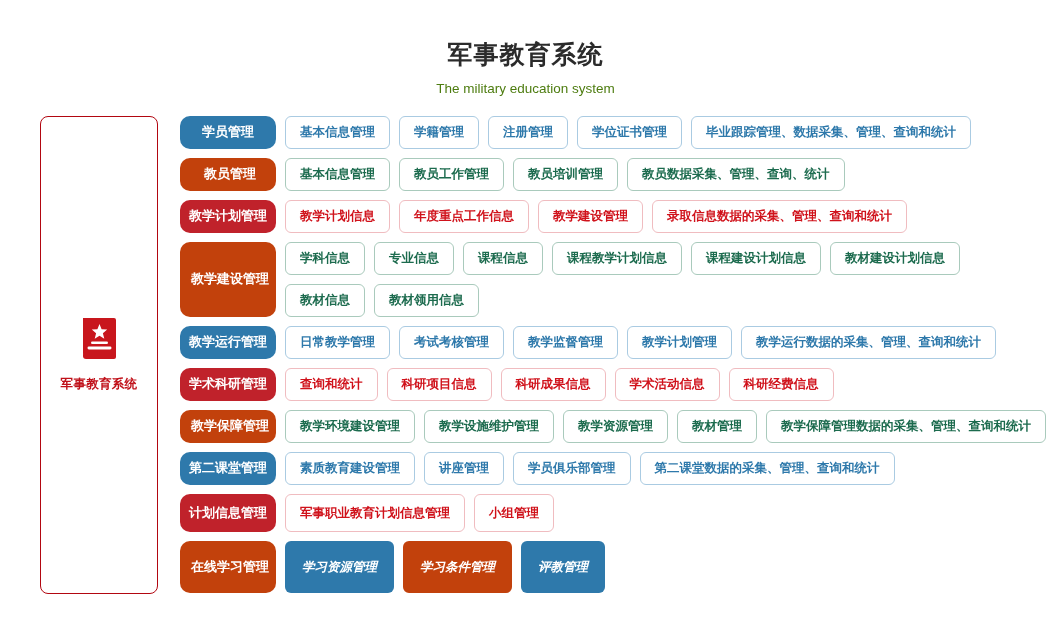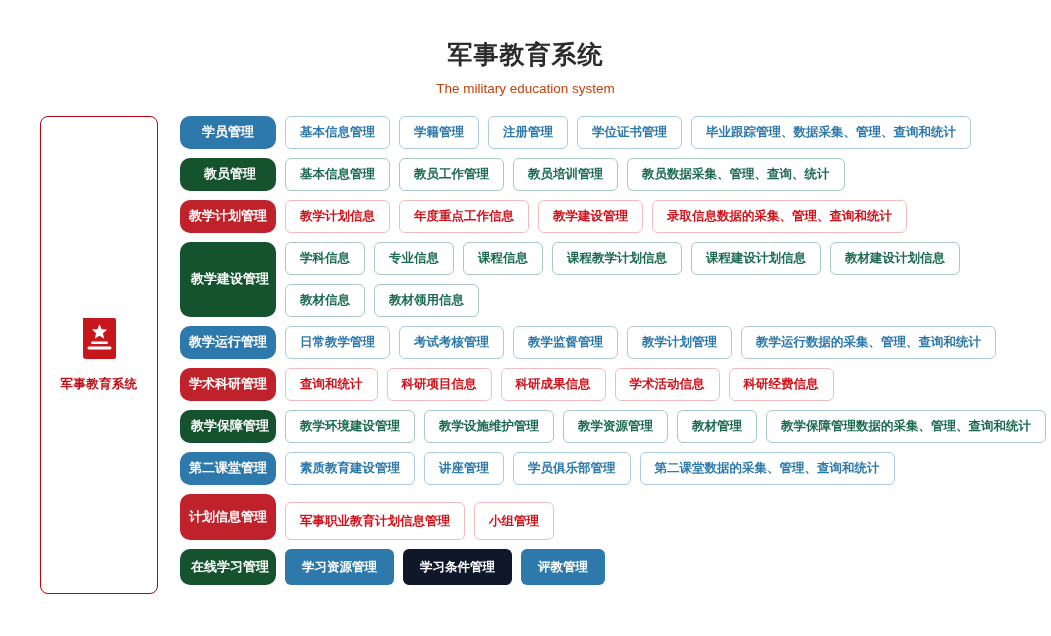--- a/index.html
+++ b/index.html
@@ -19,21 +19,21 @@
   .header h1 {
     margin: 0;
     font-size: 25px;
     font-weight: bold;
     color: #2b2b2b;
     letter-spacing: 1px;
   }
   .header .subtitle {
     margin-top: 10px;
     font-size: 13.5px;
-    color: #c2410c;
+    color: #4d7c0f;
     font-weight: normal;
   }
 
   
   .body-wrap {
     display: flex;
     align-items: flex-start;
     padding-left: 40px;
     padding-top: 20px;
   }
@@ -81,21 +81,21 @@
     display: flex;
     align-items: center;
     justify-content: center;
     text-align: center;
     line-height: 1.25;
     padding: 0 4px;
     box-sizing: border-box;
     min-height: 33px;
   }
   .cat.blue  { background: #2e79ab; }
-  .cat.green { background: #14532d; padding-left: 8px; }
+  .cat.green { background: #c2410c; padding-left: 8px; }
   .cat.red   { background: #c0222b; }
 
   .items-wrap {
     display: flex;
     flex-direction: column;
     margin-left: 9px;
     justify-content: center;
   }
   .items-line {
     display: flex;
@@ -119,27 +119,27 @@
     white-space: nowrap;
     line-height: 1;
   }
   .item:last-child { margin-right: 0; }
 
   .item.blue  { border: 1px solid #aacbe2; color: #2e79ab; }
   .item.green { border: 1px solid #a9cabc; color: #1c6b4e; }
   .item.red   { border: 1px solid #f0bcc0; color: #d0121b; }
 
   
-  .item.filled { border: none; color: #ffffff; height: 36px; padding: 0 17px; }
+  .item.filled { border: none; color: #ffffff; height: 52px; padding: 0 17px; font-style: italic; }
   .item.filled.blue  { background: #2e79ab; color:#fff; }
   .item.filled.green { background: #1c6b4e; color:#fff; }
-  .item.filled.red   { background: #0f172a; color:#fff; }
-
-  
-  .row.tall .item { height: 38px; margin-top: 8px; }
+  .item.filled.red   { background: #c2410c; color:#fff; }
+
+  
+  .row.tall .item { height: 38px; }
   .row.tall .cat  { min-height: 38px; }
   .row.lastrow .cat { min-height: 36px; }
 </style>
 </head>
 <body>
 
 <div class="page">
 
   <div class="header">
     <h1>军事教育系统</h1>

